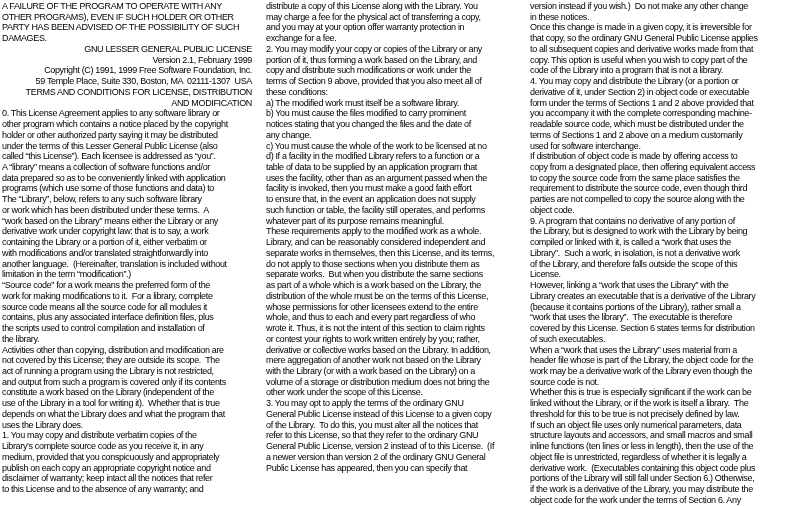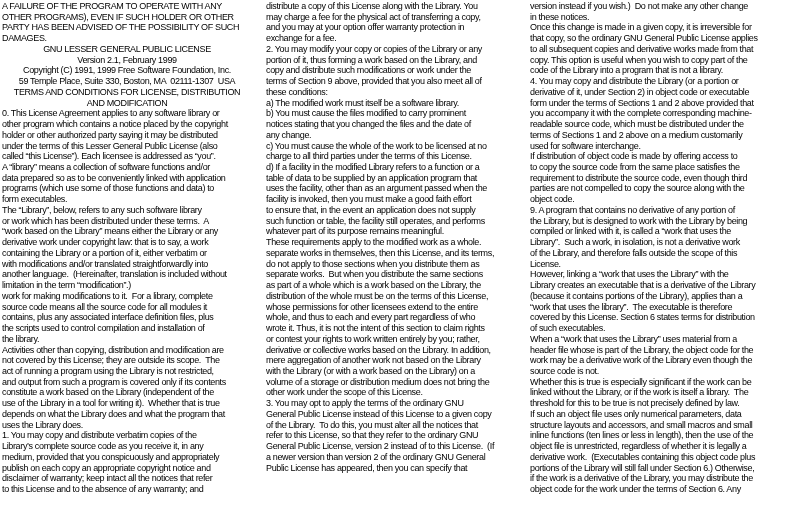--- a/index.html
+++ b/index.html
@@ -25,21 +25,21 @@
   }
   .line {
     height: 10.74px;
     line-height: 10.74px;
     font-size: 9px;
     letter-spacing: -0.35px;
     color: #000000;
     white-space: pre;
   }
   .line.center {
-    text-align: center;
+    text-align: right;
   }
 </style>
 </head>
 <body>
 
 <div class="page">
   <div class="column">
       <div class="line">A FAILURE OF THE PROGRAM TO OPERATE WITH ANY</div>
       <div class="line">OTHER PROGRAMS), EVEN IF SUCH HOLDER OR OTHER</div>
       <div class="line">PARTY HAS BEEN ADVISED OF THE POSSIBILITY OF SUCH</div>
@@ -51,29 +51,29 @@
       <div class="line center">TERMS AND CONDITIONS FOR LICENSE, DISTRIBUTION</div>
       <div class="line center">AND MODIFICATION</div>
       <div class="line">0. This License Agreement applies to any software library or</div>
       <div class="line">other program which contains a notice placed by the copyright</div>
       <div class="line">holder or other authorized party saying it may be distributed</div>
       <div class="line">under the terms of this Lesser General Public License (also</div>
       <div class="line">called “this License”). Each licensee is addressed as “you”.</div>
       <div class="line">A “library” means a collection of software functions and/or</div>
       <div class="line">data prepared so as to be conveniently linked with application</div>
       <div class="line">programs (which use some of those functions and data) to</div>
-      <div class="line">form executables.</div>
       <div class="line">The “Library”, below, refers to any such software library</div>
       <div class="line">or work which has been distributed under these terms.  A</div>
       <div class="line">“work based on the Library” means either the Library or any</div>
       <div class="line">derivative work under copyright law: that is to say, a work</div>
       <div class="line">containing the Library or a portion of it, either verbatim or</div>
       <div class="line">with modifications and/or translated straightforwardly into</div>
       <div class="line">another language.  (Hereinafter, translation is included without</div>
       <div class="line">limitation in the term “modification”.)</div>
+      <div class="line">“Source code” for a work means the preferred form of the</div>
       <div class="line">work for making modifications to it.  For a library, complete</div>
       <div class="line">source code means all the source code for all modules it</div>
       <div class="line">contains, plus any associated interface definition files, plus</div>
       <div class="line">the scripts used to control compilation and installation of</div>
       <div class="line">the library.</div>
       <div class="line">Activities other than copying, distribution and modification are</div>
       <div class="line">not covered by this License; they are outside its scope.  The</div>
       <div class="line">act of running a program using the Library is not restricted,</div>
       <div class="line">and output from such a program is covered only if its contents</div>
       <div class="line">constitute a work based on the Library (independent of the</div>
@@ -95,29 +95,29 @@
       <div class="line">2. You may modify your copy or copies of the Library or any</div>
       <div class="line">portion of it, thus forming a work based on the Library, and</div>
       <div class="line">copy and distribute such modifications or work under the</div>
       <div class="line">terms of Section 9 above, provided that you also meet all of</div>
       <div class="line">these conditions:</div>
       <div class="line">a) The modified work must itself be a software library.</div>
       <div class="line">b) You must cause the files modified to carry prominent</div>
       <div class="line">notices stating that you changed the files and the date of</div>
       <div class="line">any change.</div>
       <div class="line">c) You must cause the whole of the work to be licensed at no</div>
-      <div class="line">charge to all third parties under the terms of this License.</div>
       <div class="line">d) If a facility in the modified Library refers to a function or a</div>
       <div class="line">table of data to be supplied by an application program that</div>
       <div class="line">uses the facility, other than as an argument passed when the</div>
       <div class="line">facility is invoked, then you must make a good faith effort</div>
       <div class="line">to ensure that, in the event an application does not supply</div>
       <div class="line">such function or table, the facility still operates, and performs</div>
       <div class="line">whatever part of its purpose remains meaningful.</div>
       <div class="line">These requirements apply to the modified work as a whole.</div>
+      <div class="line">Library, and can be reasonably considered independent and</div>
       <div class="line">separate works in themselves, then this License, and its terms,</div>
       <div class="line">do not apply to those sections when you distribute them as</div>
       <div class="line">separate works.  But when you distribute the same sections</div>
       <div class="line">as part of a whole which is a work based on the Library, the</div>
       <div class="line">distribution of the whole must be on the terms of this License,</div>
       <div class="line">whose permissions for other licensees extend to the entire</div>
       <div class="line">whole, and thus to each and every part regardless of who</div>
       <div class="line">wrote it. Thus, it is not the intent of this section to claim rights</div>
       <div class="line">or contest your rights to work written entirely by you; rather,</div>
       <div class="line">derivative or collective works based on the Library. In addition,</div>
@@ -142,33 +142,34 @@
       <div class="line">copy. This option is useful when you wish to copy part of the</div>
       <div class="line">code of the Library into a program that is not a library.</div>
       <div class="line">4. You may copy and distribute the Library (or a portion or</div>
       <div class="line">derivative of it, under Section 2) in object code or executable</div>
       <div class="line">form under the terms of Sections 1 and 2 above provided that</div>
       <div class="line">you accompany it with the complete corresponding machine-</div>
       <div class="line">readable source code, which must be distributed under the</div>
       <div class="line">terms of Sections 1 and 2 above on a medium customarily</div>
       <div class="line">used for software interchange.</div>
       <div class="line">If distribution of object code is made by offering access to</div>
+      <div class="line">copy from a designated place, then offering equivalent access</div>
       <div class="line">to copy the source code from the same place satisfies the</div>
       <div class="line">requirement to distribute the source code, even though third</div>
       <div class="line">parties are not compelled to copy the source along with the</div>
       <div class="line">object code.</div>
       <div class="line">9. A program that contains no derivative of any portion of</div>
       <div class="line">the Library, but is designed to work with the Library by being</div>
       <div class="line">compiled or linked with it, is called a “work that uses the</div>
       <div class="line">Library”.  Such a work, in isolation, is not a derivative work</div>
       <div class="line">of the Library, and therefore falls outside the scope of this</div>
       <div class="line">License.</div>
       <div class="line">However, linking a “work that uses the Library” with the</div>
       <div class="line">Library creates an executable that is a derivative of the Library</div>
-      <div class="line">(because it contains portions of the Library), applies than a</div>
+      <div class="line">(because it contains portions of the Library), rather small a</div>
       <div class="line">“work that uses the library”.  The executable is therefore</div>
       <div class="line">covered by this License. Section 6 states terms for distribution</div>
       <div class="line">of such executables.</div>
       <div class="line">When a “work that uses the Library” uses material from a</div>
       <div class="line">header file whose is part of the Library, the object code for the</div>
       <div class="line">work may be a derivative work of the Library even though the</div>
       <div class="line">source code is not.</div>
       <div class="line">Whether this is true is especially significant if the work can be</div>
       <div class="line">linked without the Library, or if the work is itself a library.  The</div>
       <div class="line">threshold for this to be true is not precisely defined by law.</div>

